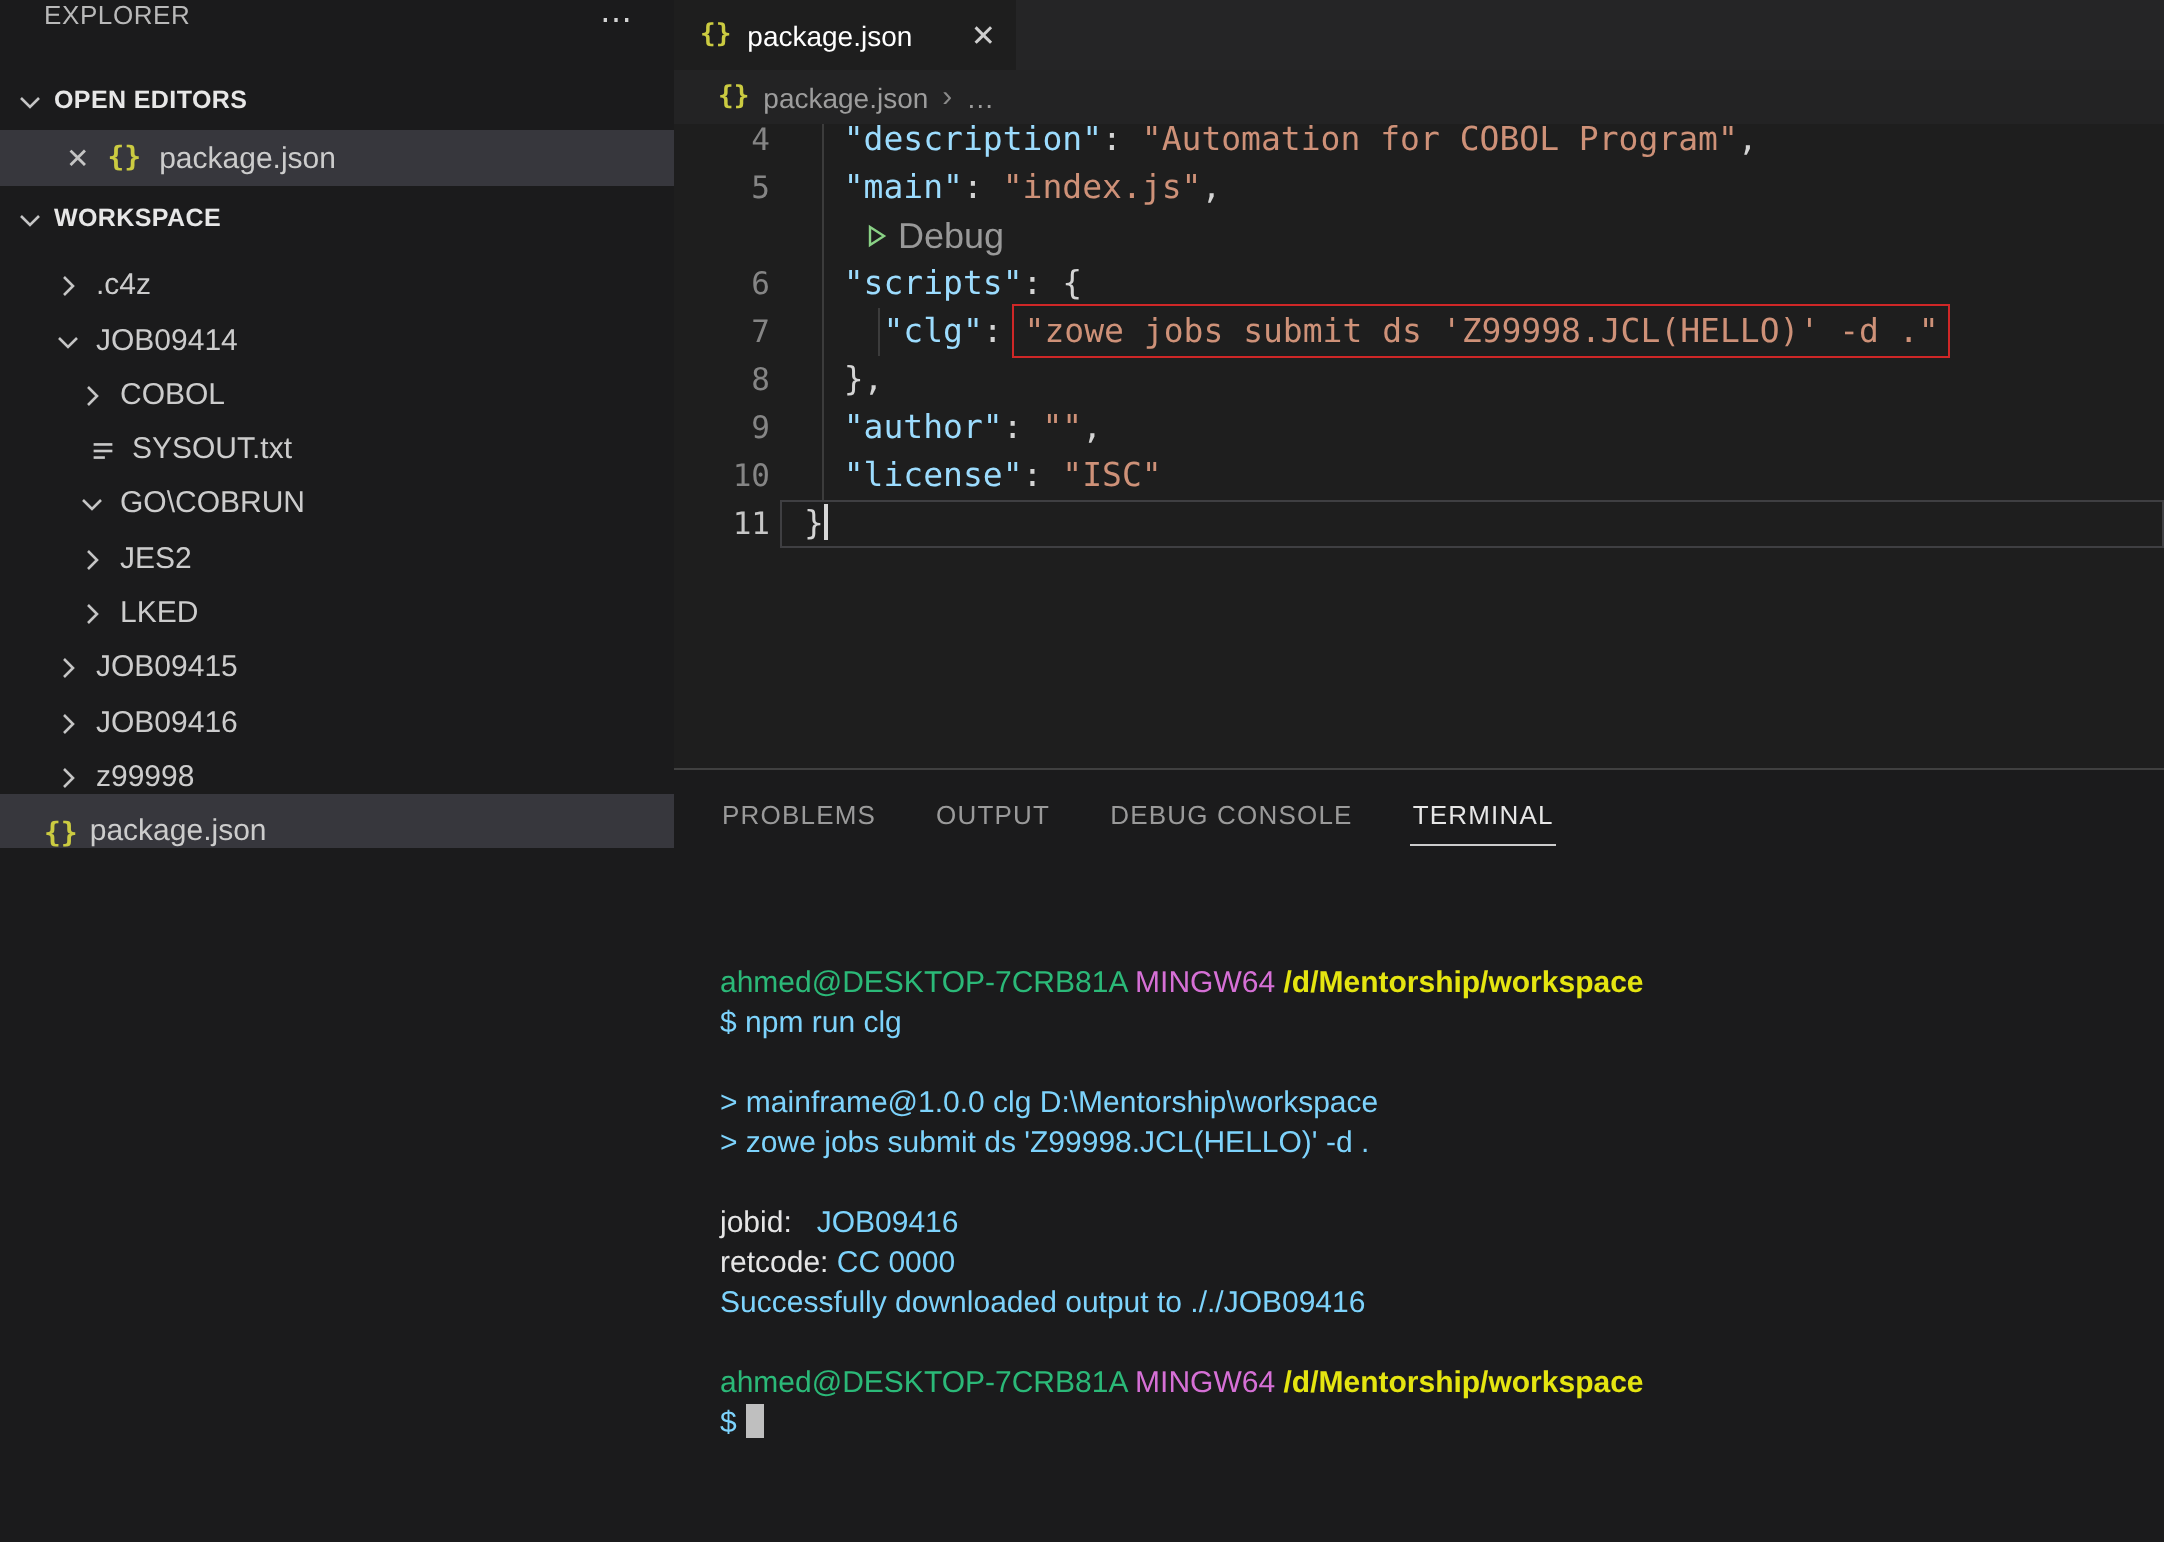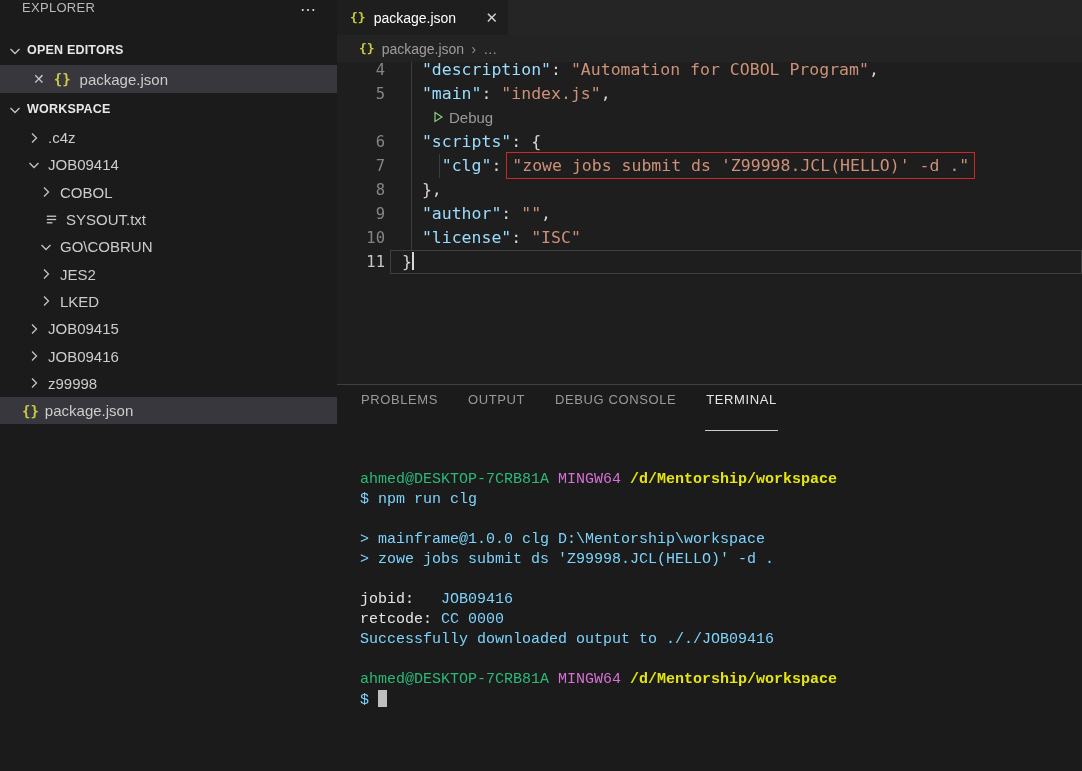--- a/index.html
+++ b/index.html
@@ -15,21 +15,21 @@
   .sb-more { color:#d4d4d4; font-size:16px; letter-spacing:1px; cursor:pointer; }
   .section-header { display:flex; align-items:flex-start; height:20px; gap:4px;
                     padding-left:7px; font-weight:bold; font-size:12.5px;
                     color:#e7e7e7; letter-spacing:.2px; cursor:pointer; }
   .sh-open { margin-top:8px; }
   .sh-ws { margin-top:9px; height:22px; }
   .oe-item { height:28px; margin-top:2px; display:flex; align-items:center;
              background:#37373d; padding-left:33px; gap:9px; font-size:15px; cursor:pointer; }
   .oe-close { color:#c5c5c5; font-size:14px; line-height:1; }
   .tree { }
-  .tree-row { height:27.3px; display:flex; align-items:center; gap:6px;
+  .tree-row { height:27.3px; display:flex; align-items:flex-end; gap:6px;
               font-size:15px; cursor:pointer; }
   .tree-row.selected { background:#37373d; }
   .tree-row .chev { display:flex; width:16px; flex:0 0 16px; }
   .lvl1 { padding-left:26px; } .lvl2 { padding-left:38px; } .lvl3 { padding-left:44px; }
   .lvl1.iconrow { padding-left:22px; }
   .json-ic { font-family:"DejaVu Sans Mono",monospace; font-weight:bold;
              color:#cbcb41; font-size:14px; line-height:1; }
   .tab .json-ic, .breadcrumb .json-ic { font-size:13px; }
 
   
@@ -49,41 +49,41 @@
   .code-lines { position:relative; margin-top:-4px; }
   .code-line { position:relative; display:flex; height:24px; line-height:24px;
                font-size:16.5px; z-index:2; }
   .gutter { flex:0 0 48px; width:48px; text-align:right; color:#858585;
             font-size:15.5px; }
   .gutter.active { color:#c6c6c6; }
   .code-text { white-space:pre; padding-left:17px; color:#d4d4d4; }
   .tok-key { color:#9cdcfe; } .tok-str { color:#ce9178; } .tok-p { color:#d4d4d4; }
   .anno-box { position:relative; border:1.5px solid #cf2727; padding:3px 5px;
               margin:-3px -5px; }
-  .codelens { font-family:"Liberation Sans",sans-serif; font-size:15px;
+  .codelens { font-family:"Liberation Sans",sans-serif; font-size:18px;
               color:#999999; display:flex; align-items:center; gap:5px;
               padding-left:48px; cursor:pointer; }
   .cursor-bar { display:inline-block; width:2px; height:18px; background:#d7d7d7;
                 vertical-align:-3px; }
   .current-line-box { position:absolute; left:53px; right:0; top:192px; height:24px;
                       border:1px solid #3f3f42; z-index:1; }
   .indent-guide { position:absolute; width:1px; background:#3c3c3c; z-index:0; }
   .guide-a { left:74px; top:0; height:192px; }
   .guide-b { left:102px; top:96px; height:24px; }
 
   
   .panel { position:absolute; left:337px; top:384px; width:745px; height:387px;
            background:#1b1b1c; border-top:1px solid #404040; }
   .panel-tabs { display:flex; gap:28px; padding-left:23px; height:46px;
-                }
+                align-items:center; }
   .panel-tab { font-size:13px; letter-spacing:.6px; color:#9a9a9a;
                padding:7px 1px; border-bottom:1px solid transparent; cursor:pointer; }
   .panel-tab.active { color:#e7e7e7; border-bottom-color:#cccccc; }
-  .terminal { margin-top:39px; padding-left:23px;
-              font-family:Liberation Mono, monospace; font-size:15px;
+  .terminal { margin-top:51px; padding-left:23px;
+              font-family:Liberation Sans, sans-serif; font-size:15px;
               line-height:20px; cursor:text; }
   .t-line { height:20px; white-space:pre; }
   .t-fg { color:#7dd3fc; }
   .t-green { color:#2bb978; }
   .t-magenta { color:#d670d6; }
   .t-yellow { color:#e5e5e5; }
   .t-yellow-bold { color:#e5e510; font-weight:bold; }
   .t-cursor { display:inline-block; width:9px; height:17px; background:#bfbfbf;
               vertical-align:-3px; }
 </style>

